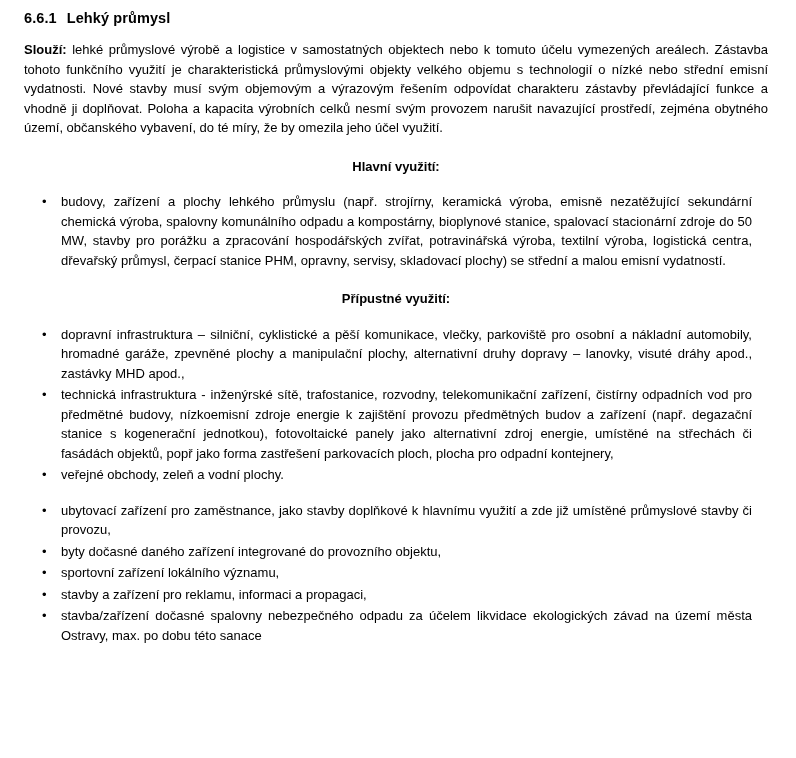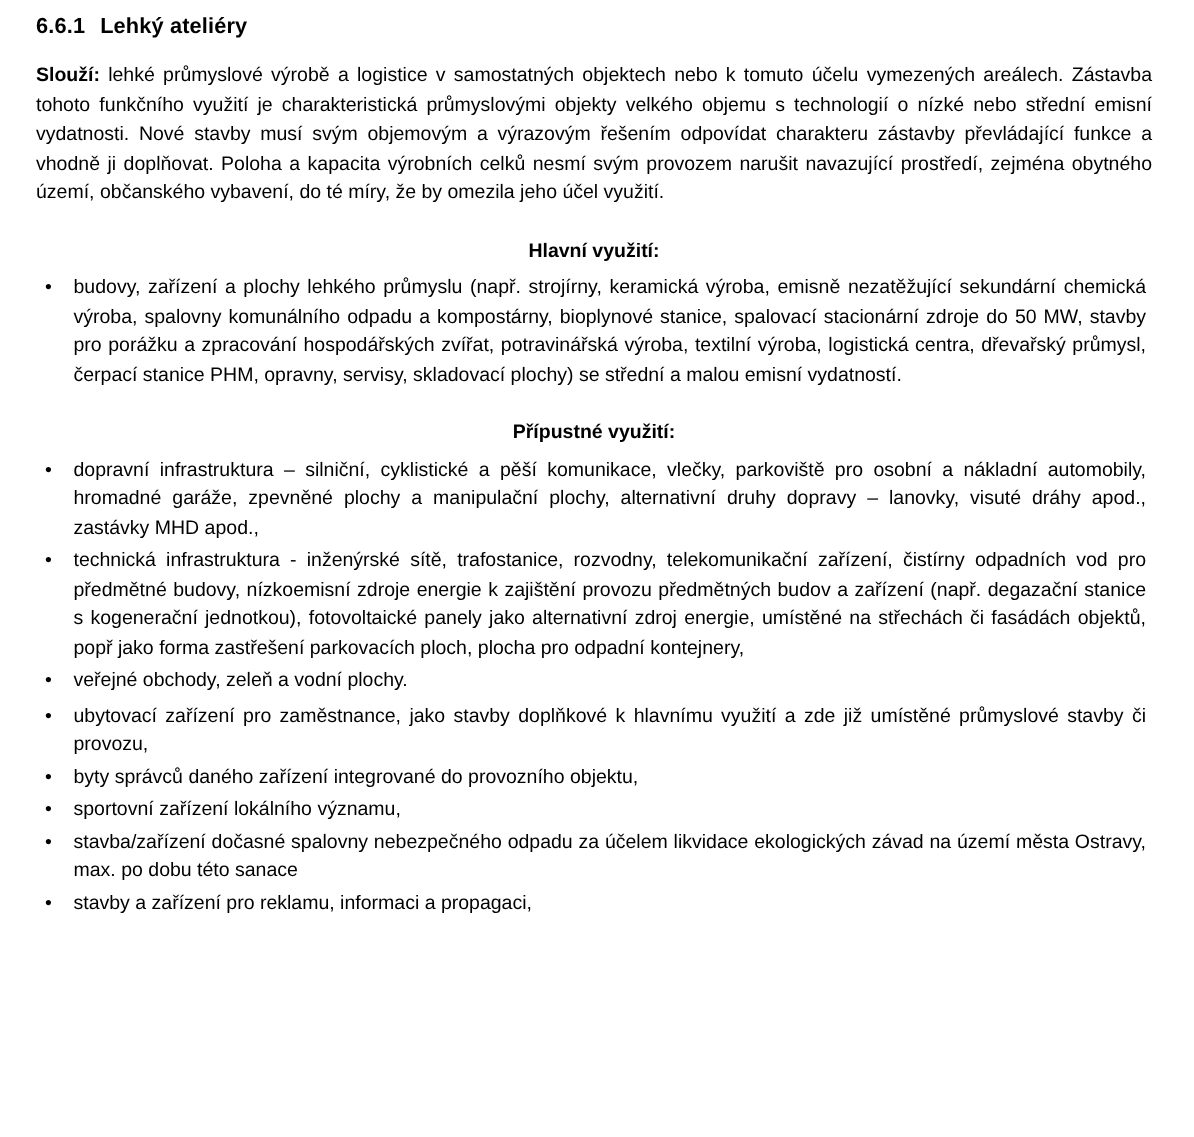--- a/index.html
+++ b/index.html
@@ -41,21 +41,21 @@
   }
   .section-title {
     font-size: 13px;
     font-weight: bold;
     margin: 19px 0 5px 0;
     line-height: 19.5px;
     text-align: center;
   }
   ul.bullets {
     list-style: none;
-    margin: 4px;
+    margin: 16px;
     padding: 0;
   }
   ul.bullets > li {
     position: relative;
     font-size: 13px;
     line-height: 19.5px;
     text-align: justify;
     padding-left: 21px;
     margin-bottom: 0;
   }
@@ -70,38 +70,38 @@
     font-size: 13px;
     line-height: 19.5px;
   }
 </style>
 </head>
 <body>
 
 <div class="page">
 
   <div class="heading">
-    <span class="num">6.6.1</span><span>Lehký ateliéry</span>
+    <span class="num">6.6.1</span><span>Lehký průmysl</span>
   </div>
 
   <p class="para"><span class="lead">Slouží:</span><span> lehké průmyslové výrobě a logistice v samostatných objektech nebo k tomuto účelu vymezených areálech. Zástavba tohoto funkčního využití je charakteristická průmyslovými objekty velkého objemu s technologií o nízké nebo střední emisní vydatnosti. Nové stavby musí svým objemovým a výrazovým řešením odpovídat charakteru zástavby převládající funkce a vhodně ji doplňovat. Poloha a kapacita výrobních celků nesmí svým provozem narušit navazující prostředí, zejména obytného území, občanského vybavení, do té míry, že by omezila jeho účel využití.</span></p>
 
   <div class="section-title">Hlavní využití:</div>
   <ul class="bullets">
     <li>budovy, zařízení a plochy lehkého průmyslu (např. strojírny, keramická výroba, emisně nezatěžující sekundární chemická výroba, spalovny komunálního odpadu a kompostárny, bioplynové stanice, spalovací stacionární zdroje do 50 MW, stavby pro porážku a zpracování hospodářských zvířat, potravinářská výroba, textilní výroba, logistická centra, dřevařský průmysl, čerpací stanice PHM, opravny, servisy, skladovací plochy) se střední a malou emisní vydatností.</li>
   </ul>
 
   <div class="section-title">Přípustné využití:</div>
   <ul class="bullets">
     <li class="gap">dopravní infrastruktura – silniční, cyklistické a pěší komunikace, vlečky, parkoviště pro osobní a nákladní automobily, hromadné garáže, zpevněné plochy a manipulační plochy, alternativní druhy dopravy – lanovky, visuté dráhy apod., zastávky MHD apod.,</li>
     <li class="gap">technická infrastruktura - inženýrské sítě, trafostanice, rozvodny, telekomunikační zařízení, čistírny odpadních vod pro předmětné budovy, nízkoemisní zdroje energie k zajištění provozu předmětných budov a zařízení (např.  degazační stanice s kogenerační jednotkou), fotovoltaické panely jako alternativní zdroj energie, umístěné na střechách či fasádách objektů, popř jako forma zastřešení parkovacích ploch, plocha pro odpadní kontejnery,</li>
     <li class="gap">veřejné obchody, zeleň a vodní plochy.</li>
   </ul>
 
   <ul class="bullets">
     <li>ubytovací zařízení pro zaměstnance, jako stavby doplňkové k hlavnímu využití a zde již umístěné průmyslové stavby či provozu,</li>
-    <li class="gap">byty správců daného zařízení integrované do provozního objektu,</li>
+    <li class="gap">byty dočasné daného zařízení integrované do provozního objektu,</li>
     <li class="gap">sportovní zařízení lokálního významu,</li>
+    <li class="gap">stavby a zařízení pro reklamu, informaci a propagaci,</li>
     <li class="gap">stavba/zařízení dočasné spalovny nebezpečného odpadu za účelem likvidace ekologických závad na území města Ostravy, max. po dobu této sanace</li>
-    <li class="gap">stavby a zařízení pro reklamu, informaci a propagaci,</li>
   </ul>
 
 </div>
 
 </body></html>

